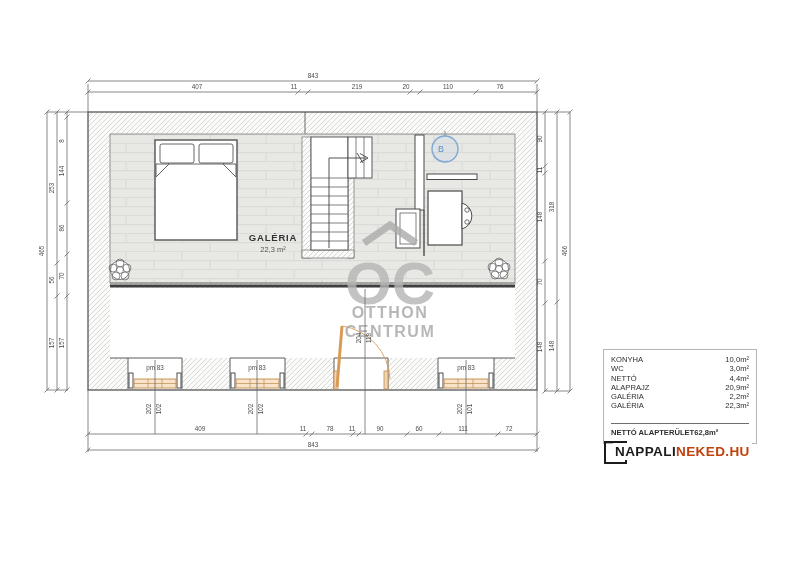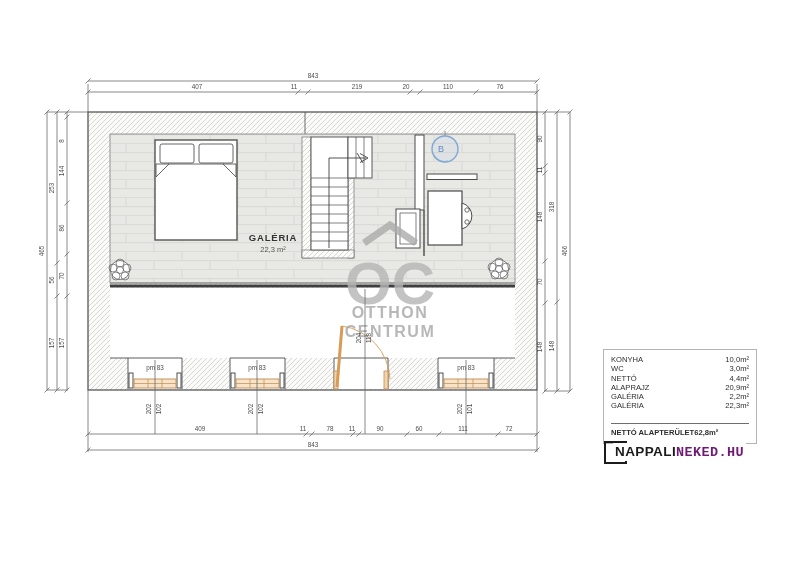--- a/index.html
+++ b/index.html
@@ -13,21 +13,21 @@
   .area-table{position:absolute;left:603px;top:349px;width:154px;box-sizing:border-box;
       border:1px solid #b3b3b3;background:#fff;padding:5px 7px 6px;font-size:7.6px;color:#2d2d2d;}
   .at-row{display:flex;justify-content:space-between;line-height:9.3px;}
   .at-total{display:flex;border-top:1px solid #6e6e6e;
       margin-top:12px;padding-top:4px;font-weight:bold;line-height:9.5px;}
   
   .logo{position:absolute;left:604px;top:439px;width:170px;height:26px;}
   .logo-square{position:absolute;left:0;top:2px;width:19px;height:19px;border:2px solid #1b1b1b;}
   .logo-text{position:absolute;left:9px;top:4px;background:#fff;padding:0 2px;
       font-size:13.5px;font-weight:bold;letter-spacing:0.4px;color:#1b1b1b;line-height:17px;white-space:nowrap;}
-  .logo-light{color:#701a75;font-family:Liberation Mono, monospace;}
+  .logo-light{color:#c2410c;}
 </style>
 </head>
 <body>
 
 <div id="stage">
 
 <svg width="800" height="566" viewBox="0 0 800 566">
   <defs>
     <pattern id="hatch" width="5" height="5" patternUnits="userSpaceOnUse">
       <rect width="5" height="5" fill="#fbfbfa"></rect>

